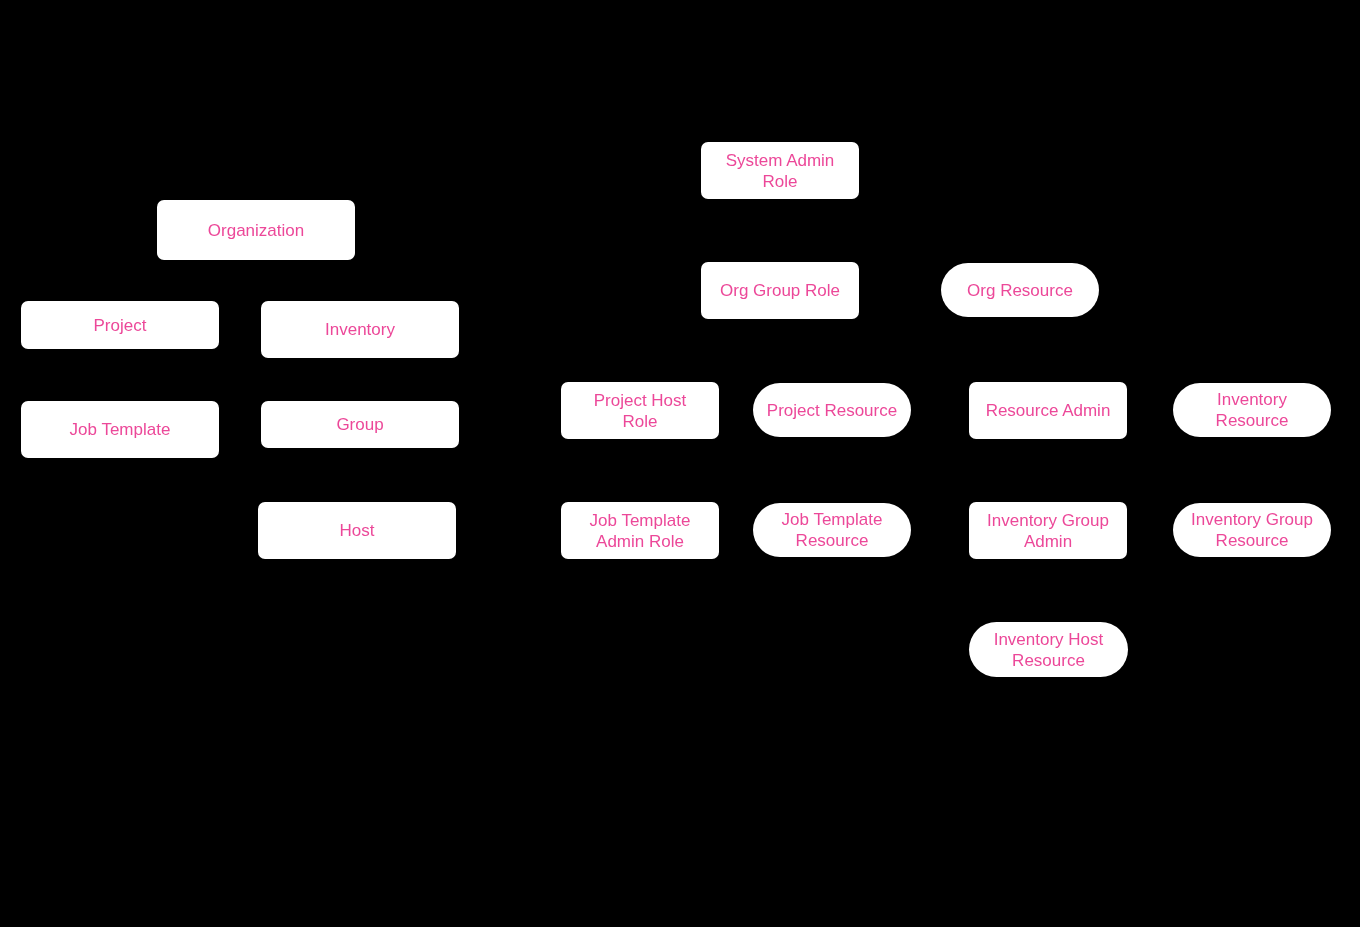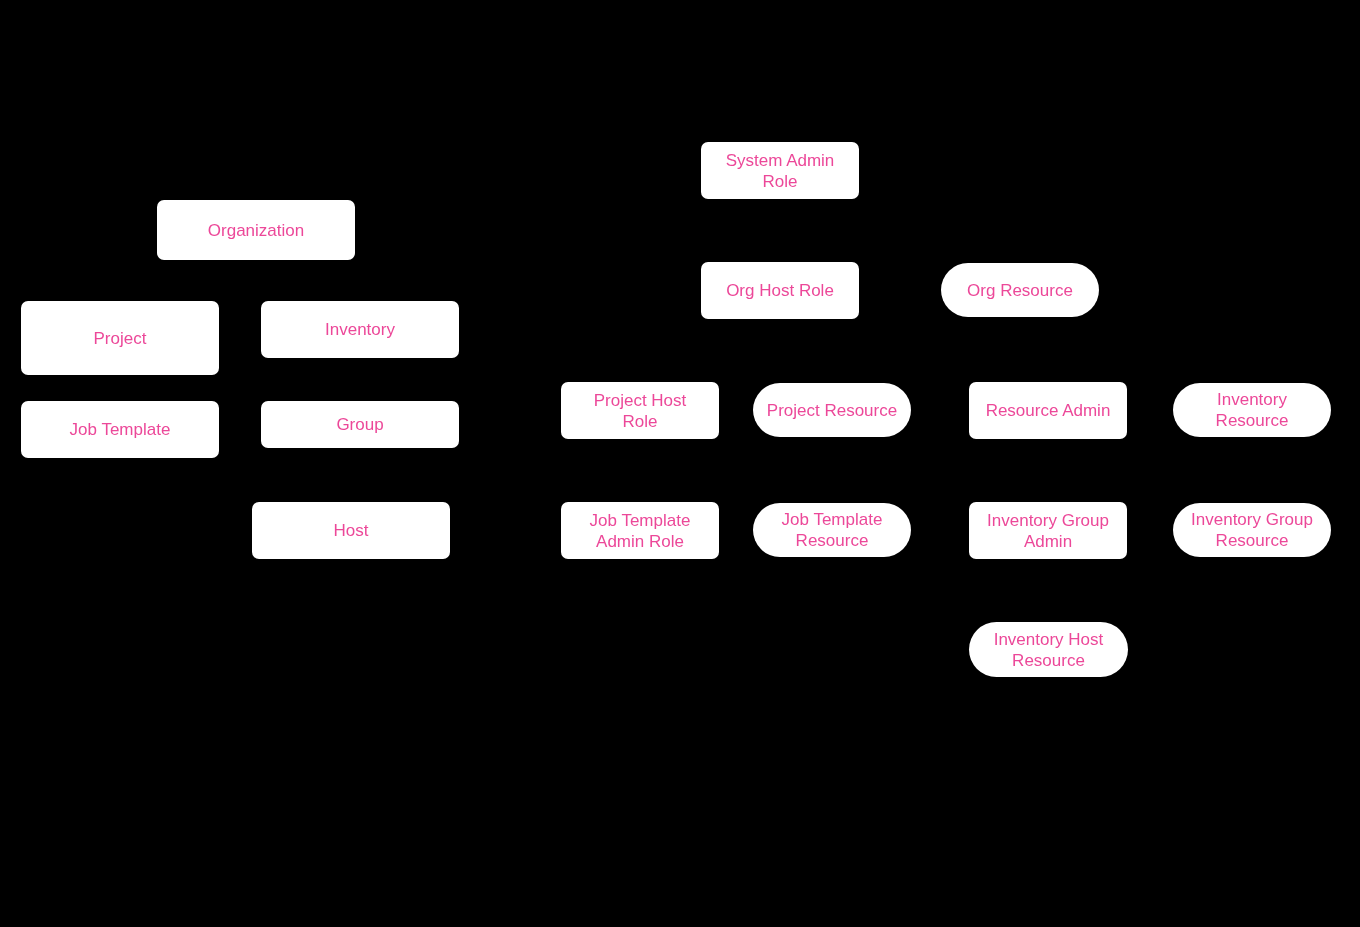--- a/index.html
+++ b/index.html
@@ -36,34 +36,34 @@
     border-radius: 28px;
   }
 </style>
 </head>
 <body>
 
 <div class="canvas">
 
   <div class="node rect" style="left:141px; top:200px; width:198px; height:60px;margin-left:16px;">Organization</div>
 
-  <div class="node rect" style="left:21px; top:301px; width:198px; height:74px;">Project</div>
+  <div class="node rect" style="left:21px; top:301px; width:198px; height:48px;">Project</div>
 
   <div class="node rect" style="left:261px; top:301px; width:198px; height:57px;">Inventory</div>
 
   <div class="node rect" style="left:21px; top:401px; width:198px; height:57px;">Job Template</div>
 
   <div class="node rect" style="left:261px; top:401px; width:198px; height:47px;">Group</div>
 
-  <div class="node rect" style="left:252px; top:502px; width:198px; height:57px;">Host</div>
+  <div class="node rect" style="left:258px; top:502px; width:198px; height:57px;">Host</div>
 
   <div class="node rect" style="left:701px; top:142px; width:158px; height:57px;">System Admin
 Role</div>
 
-  <div class="node rect" style="left:701px; top:262px; width:158px; height:57px;">Org Host Role</div>
+  <div class="node rect" style="left:701px; top:262px; width:158px; height:57px;">Org Group Role</div>
 
   <div class="node pill" style="left:941px; top:263px; width:158px; height:54px;">Org Resource</div>
 
   <div class="node rect" style="left:561px; top:382px; width:158px; height:57px;">Project Host
 Role</div>
 
   <div class="node pill" style="left:753px; top:383px; width:158px; height:54px;">Project Resource</div>
 
   <div class="node rect" style="left:969px; top:382px; width:158px; height:57px;">Resource Admin</div>
 

